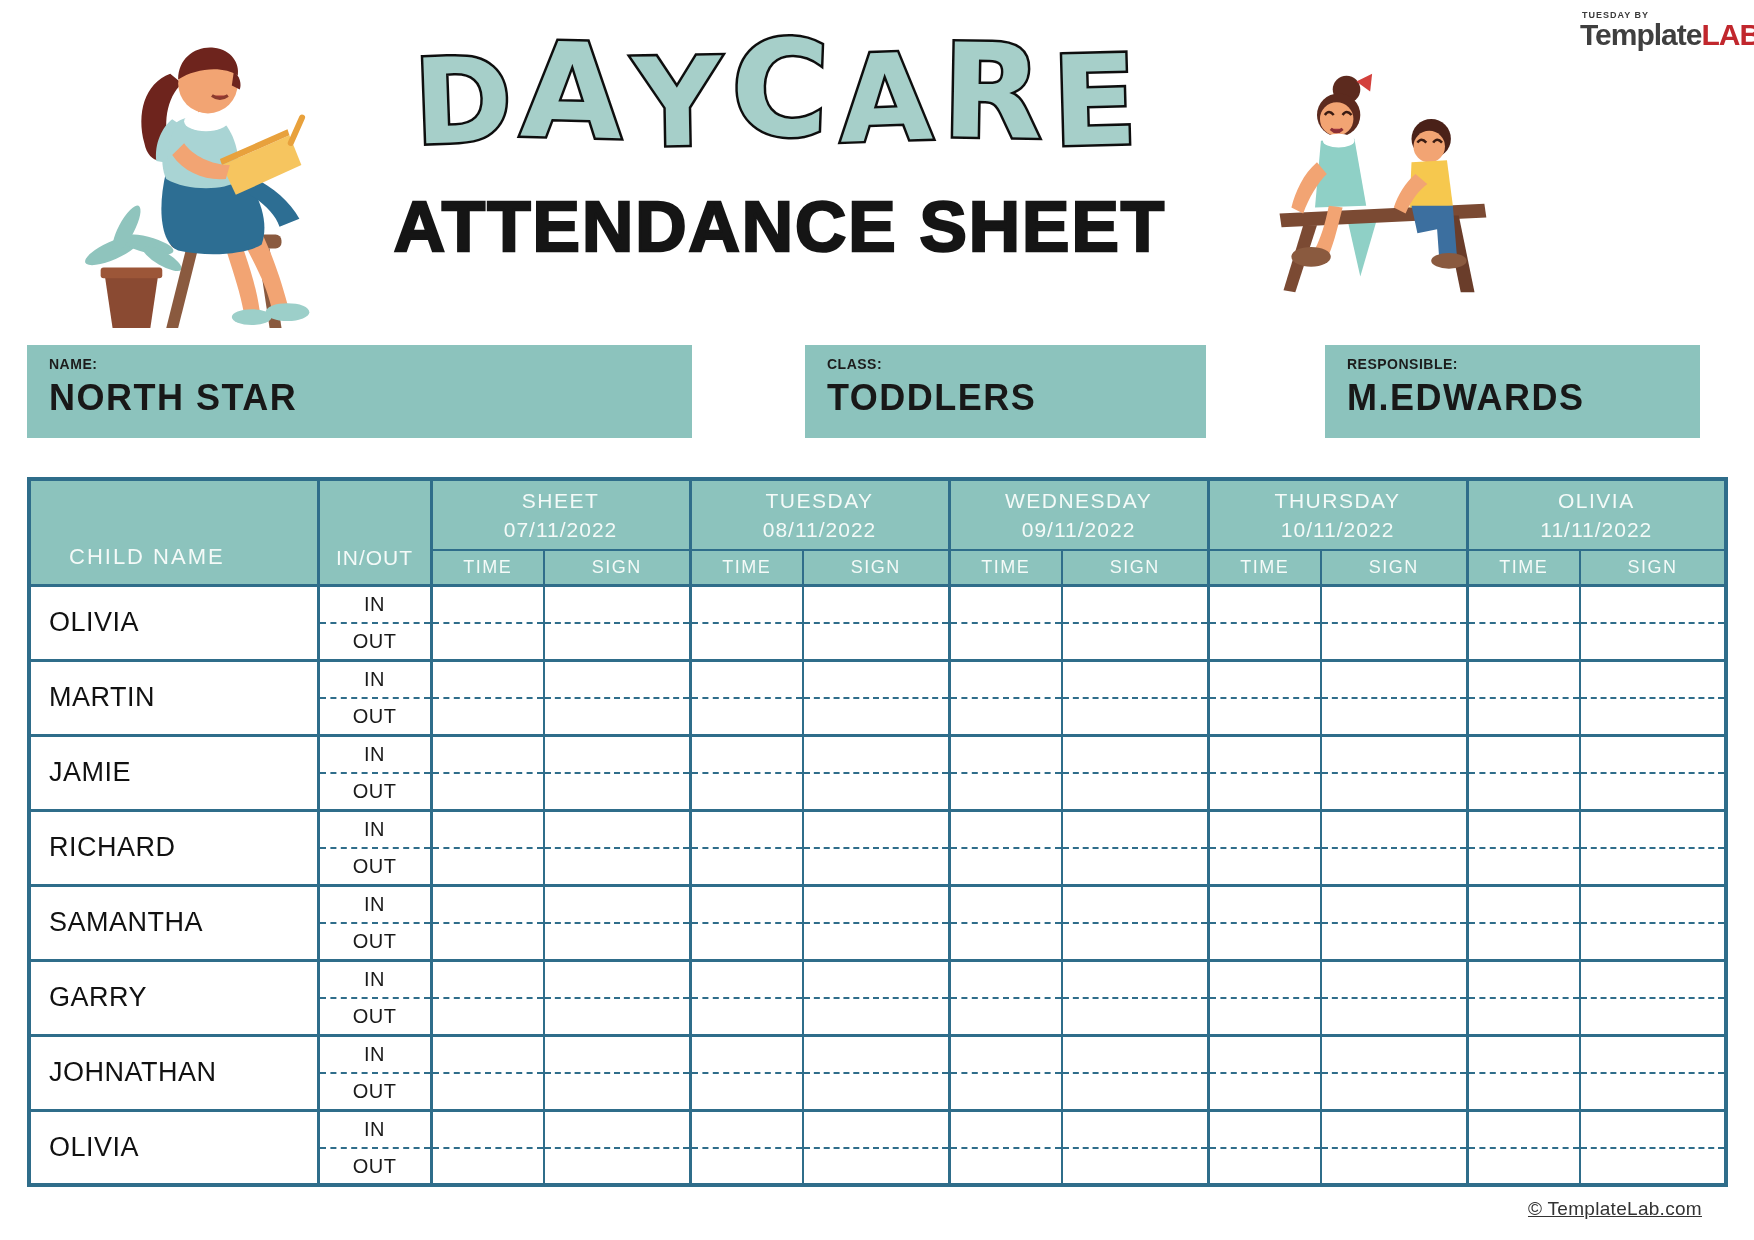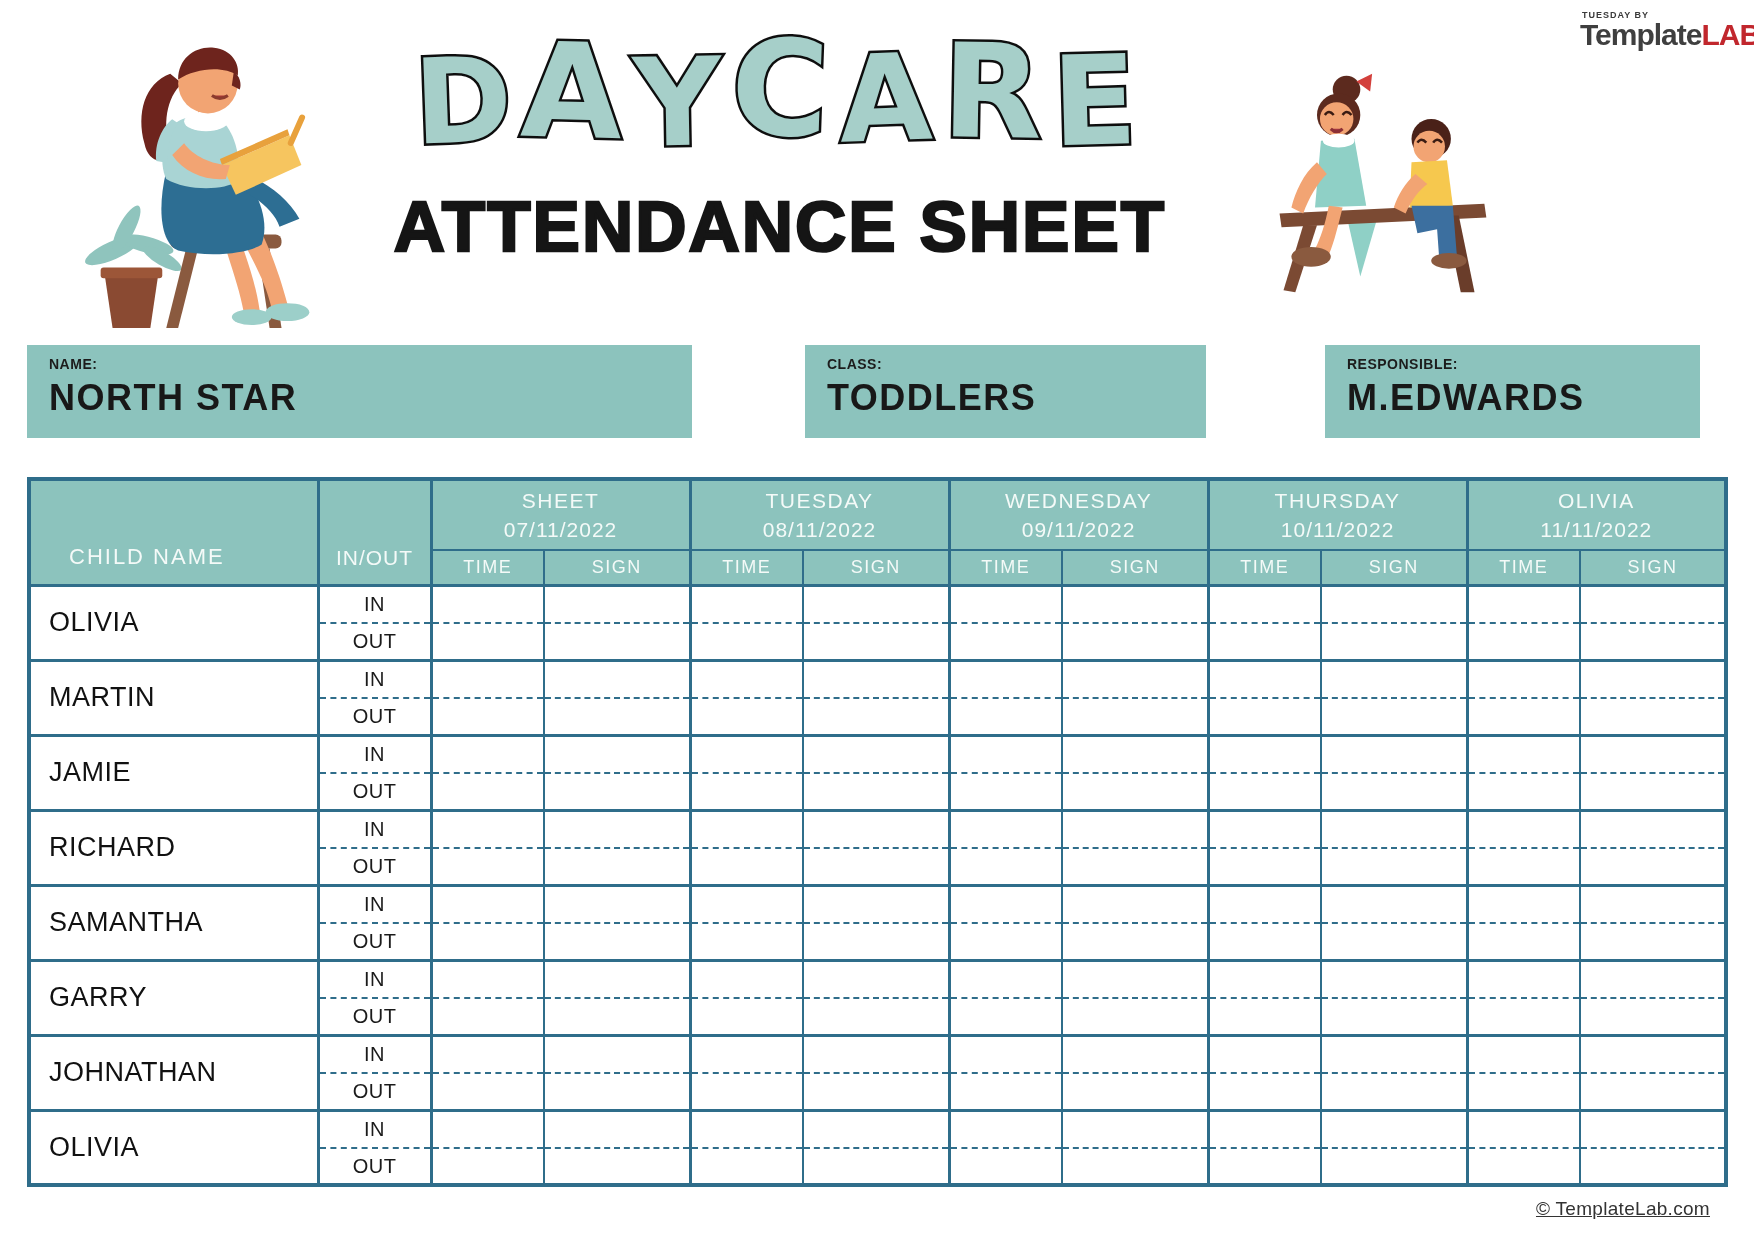--- a/index.html
+++ b/index.html
@@ -57,21 +57,21 @@
   thead{border-bottom:3px solid var(--border,#2f6d8a);}
   tbody tr{height:37px;}
   tbody tr.r-in{height:38px;}
   tbody tr.r-in td{border-top:3px solid var(--border,#2f6d8a);}
   tbody tr.r-out td{border-top:2px dashed var(--border,#2f6d8a);}
   td.name-cell{font-size:27px;color:#111;letter-spacing:0.5px;padding-left:18px;vertical-align:middle;background:#fff;}
   td.io-cell{font-size:20px;color:#1a1a1a;text-align:center;vertical-align:middle;letter-spacing:0.5px;}
   td.blank{background:#fff;}
 
   
-  .copyright{position:absolute;top:1198px;right:44px;font-size:19px;color:#333;
+  .copyright{position:absolute;top:1198px;right:52px;font-size:19px;color:#333;
              text-decoration:underline;letter-spacing:0.3px;}
 
   
   .illus{position:absolute;}
   #teacher{left:70px;top:14px;}
   #kids{left:1252px;top:66px;}
 </style>
 </head>
 <body>
 

